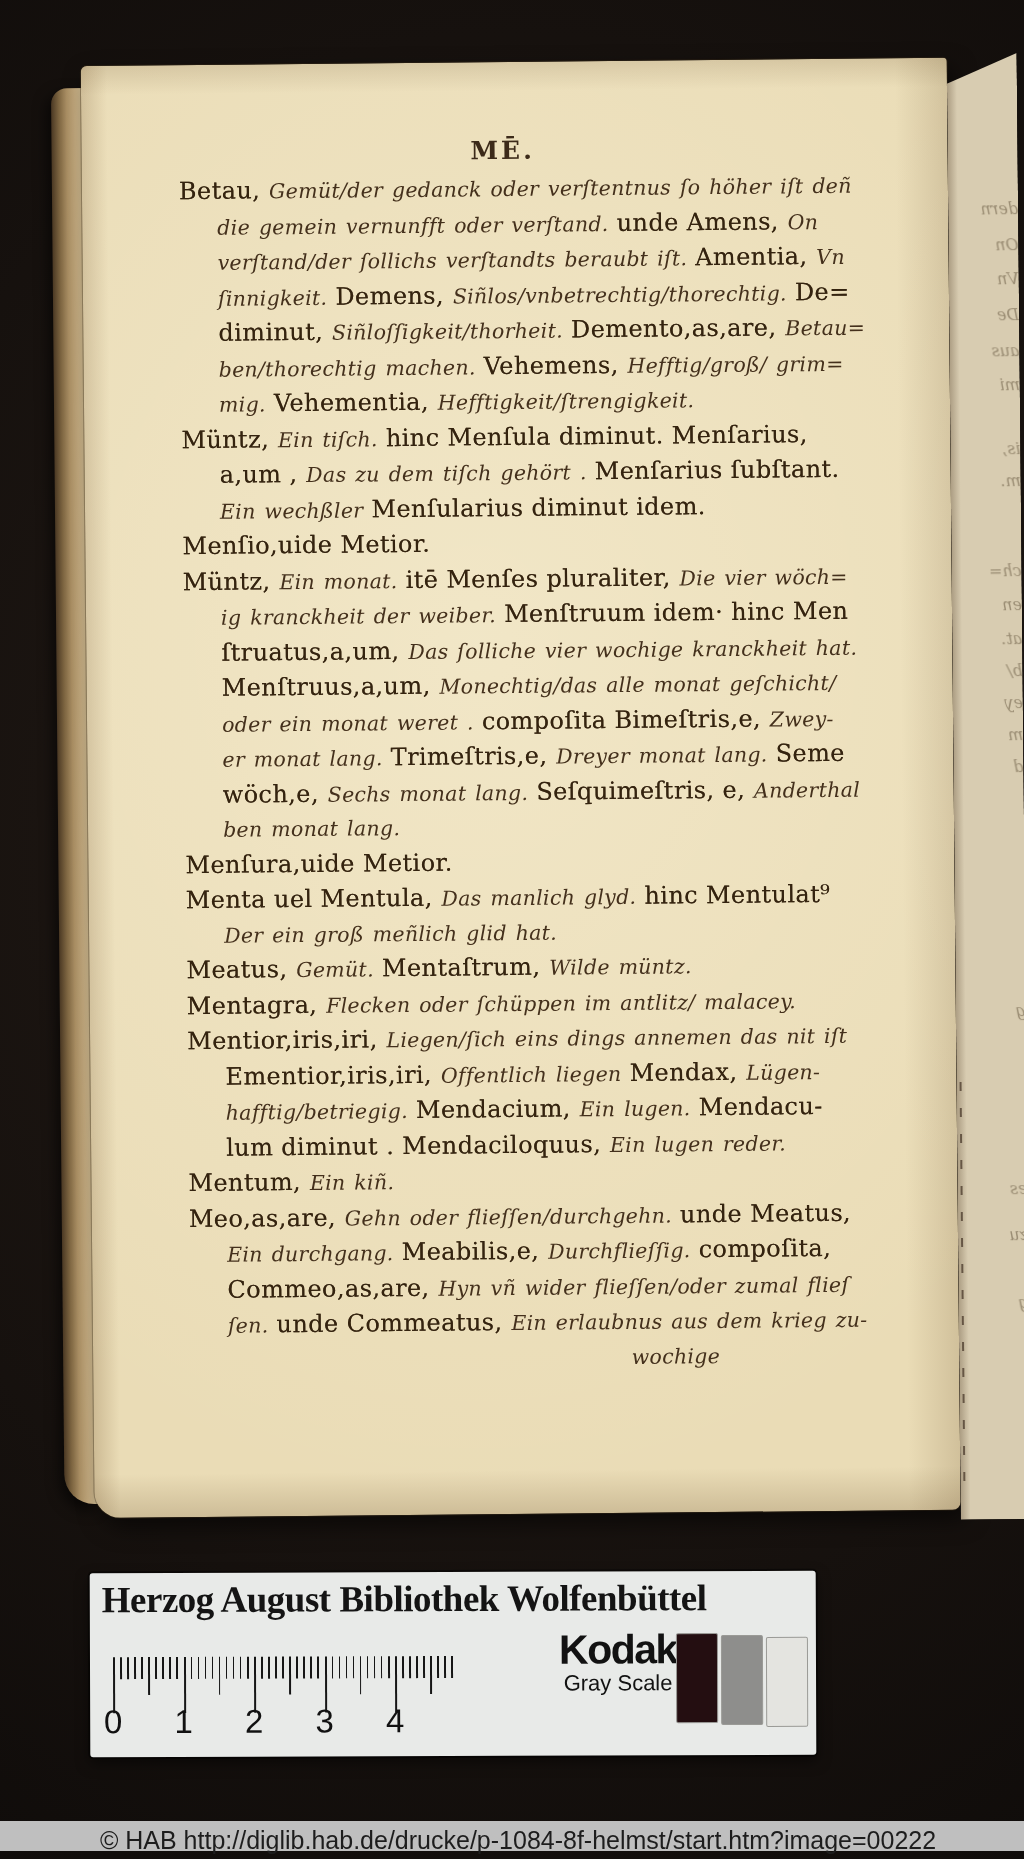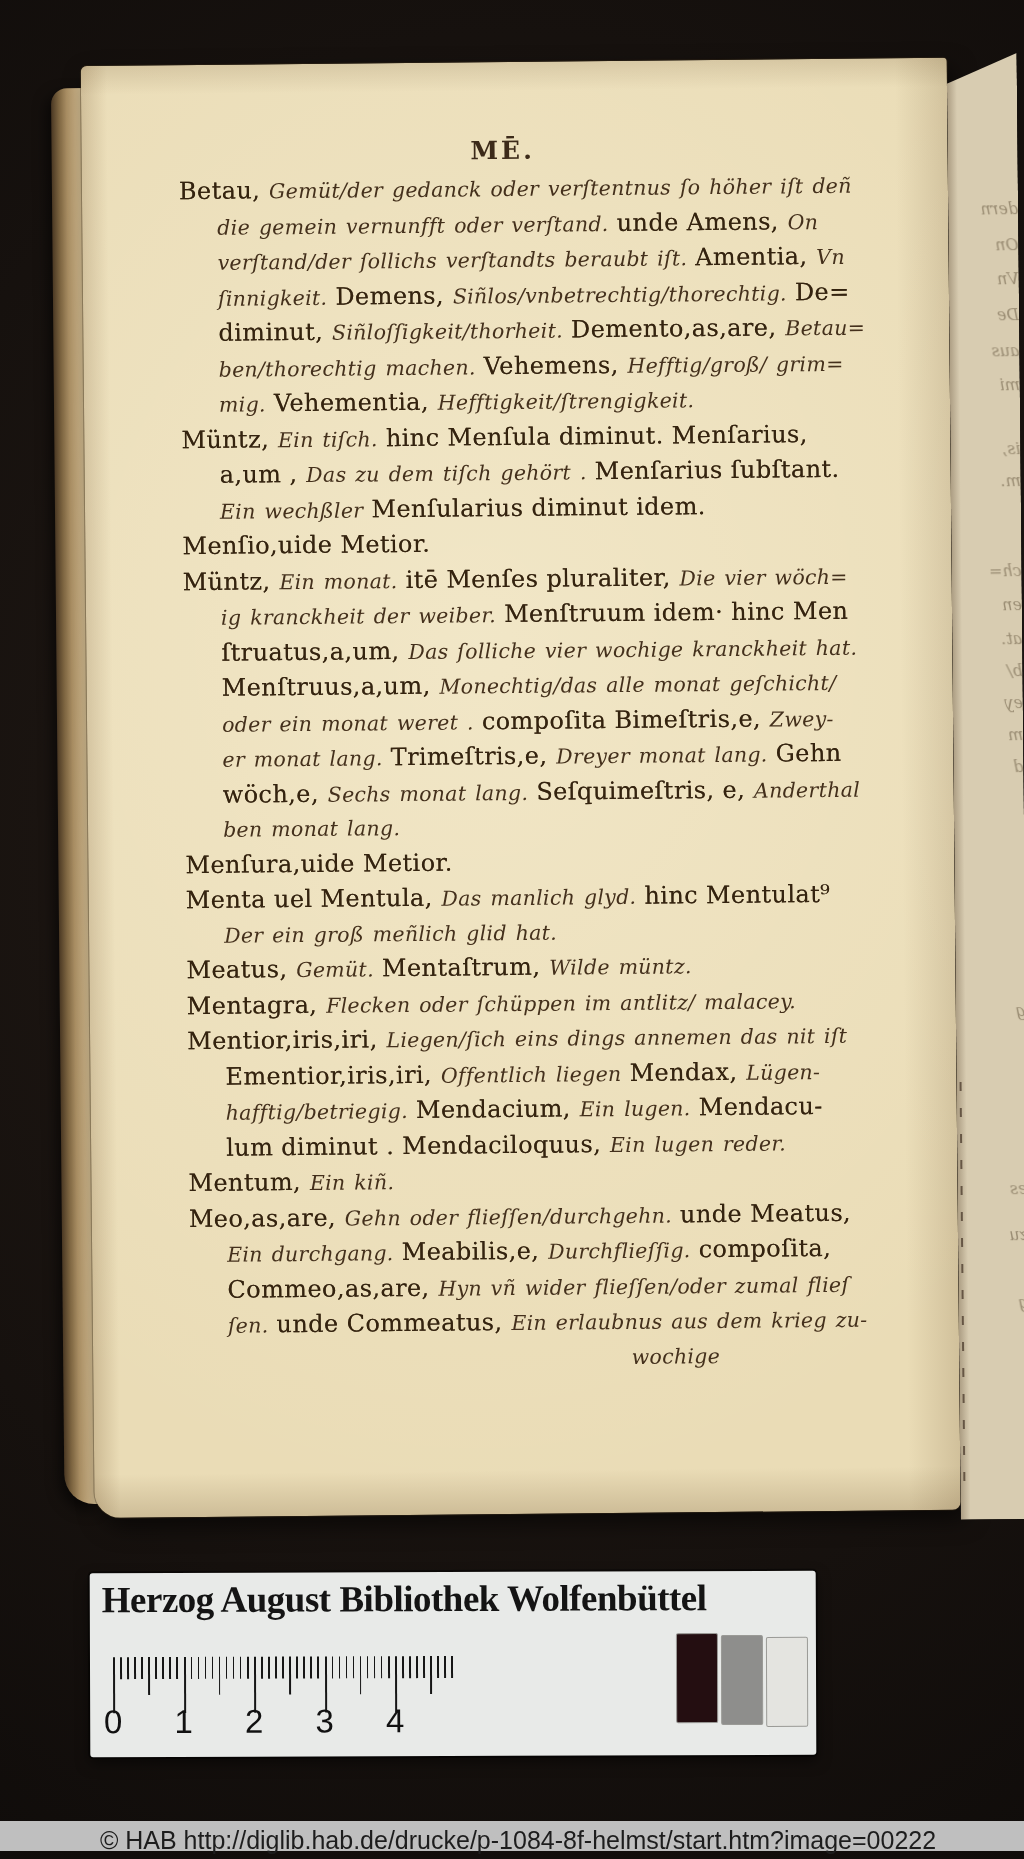--- a/index.html
+++ b/index.html
@@ -88,21 +88,21 @@
           <div class="line cont"><span class="seg-ger">mig.</span><span class="seg-lat"> Vehementia,</span><span class="seg-ger"> Hefftigkeit/ſtrengigkeit.</span></div>
           <div class="line"><span class="seg-lat">Müntz,</span><span class="seg-ger"> Ein tiſch.</span><span class="seg-lat"> hinc Menſula diminut. Menſarius,</span></div>
           <div class="line cont"><span class="seg-lat">a,um ,</span><span class="seg-ger"> Das zu dem tiſch gehört .</span><span class="seg-lat"> Menſarius ſubſtant.</span></div>
           <div class="line cont"><span class="seg-ger">Ein wechßler</span><span class="seg-lat"> Menſularius diminut idem.</span></div>
           <div class="line"><span class="seg-lat">Menſio,uide Metior.</span></div>
           <div class="line"><span class="seg-lat">Müntz,</span><span class="seg-ger"> Ein monat.</span><span class="seg-lat"> itē Menſes pluraliter,</span><span class="seg-ger"> Die vier wöch=</span></div>
           <div class="line cont"><span class="seg-ger">ig kranckheit der weiber.</span><span class="seg-lat"> Menſtruum idem· hinc Men</span></div>
           <div class="line cont"><span class="seg-lat">ſtruatus,a,um,</span><span class="seg-ger"> Das ſolliche vier wochige kranckheit hat.</span></div>
           <div class="line cont"><span class="seg-lat">Menſtruus,a,um,</span><span class="seg-ger"> Monechtig/das alle monat geſchicht/</span></div>
           <div class="line cont"><span class="seg-ger">oder ein monat weret .</span><span class="seg-lat"> compoſita Bimeſtris,e,</span><span class="seg-ger"> Zwey-</span></div>
-          <div class="line cont"><span class="seg-ger">er monat lang.</span><span class="seg-lat"> Trimeſtris,e,</span><span class="seg-ger"> Dreyer monat lang.</span><span class="seg-lat"> Gehn</span></div>
+          <div class="line cont"><span class="seg-ger">er monat lang.</span><span class="seg-lat"> Trimeſtris,e,</span><span class="seg-ger"> Dreyer monat lang.</span><span class="seg-lat"> Seme</span></div>
           <div class="line cont"><span class="seg-lat">wöch,e,</span><span class="seg-ger"> Sechs monat lang.</span><span class="seg-lat"> Seſquimeſtris, e,</span><span class="seg-ger"> Anderthal</span></div>
           <div class="line cont"><span class="seg-ger">ben monat lang.</span></div>
           <div class="line"><span class="seg-lat">Menſura,uide Metior.</span></div>
           <div class="line"><span class="seg-lat">Menta uel Mentula,</span><span class="seg-ger"> Das manlich glyd.</span><span class="seg-lat"> hinc Mentulat⁹</span></div>
           <div class="line cont"><span class="seg-ger">Der ein groß meñlich glid hat.</span></div>
           <div class="line"><span class="seg-lat">Meatus,</span><span class="seg-ger"> Gemüt.</span><span class="seg-lat"> Mentaſtrum,</span><span class="seg-ger"> Wilde müntz.</span></div>
           <div class="line"><span class="seg-lat">Mentagra,</span><span class="seg-ger"> Flecken oder ſchüppen im antlitz/ malacey.</span></div>
           <div class="line"><span class="seg-lat">Mentior,iris,iri,</span><span class="seg-ger"> Liegen/ſich eins dings annemen das nit iſt</span></div>
           <div class="line cont"><span class="seg-lat">Ementior,iris,iri,</span><span class="seg-ger"> Offentlich liegen</span><span class="seg-lat"> Mendax,</span><span class="seg-ger"> Lügen-</span></div>
           <div class="line cont"><span class="seg-ger">hafftig/betriegig.</span><span class="seg-lat"> Mendacium,</span><span class="seg-ger"> Ein lugen.</span><span class="seg-lat"> Mendacu-</span></div>
@@ -193,20 +193,24 @@
         <div class="tick half" style="left: 320.25px;"></div>
         <div class="tick mm" style="left: 327.3px;"></div>
         <div class="tick mm" style="left: 334.35px;"></div>
         <div class="tick mm" style="left: 341.4px;"></div>
         <span class="ruler-num" style="left: -11px;">0</span>
         <span class="ruler-num" style="left: 59.5px;">1</span>
         <span class="ruler-num" style="left: 130px;">2</span>
         <span class="ruler-num" style="left: 200.5px;">3</span>
         <span class="ruler-num" style="left: 271px;">4</span>
       </div>
+    <div class="kodak-block">
+      <div class="kodak-brand">Kodak</div>
+      <div class="kodak-sub">Gray Scale</div>
+    </div>
     <div class="patches">
 
     <div class="patch" style="left: 0px; top: 0px; background: rgb(36, 14, 17);"></div>
         <div class="patch" style="left: 45px; top: 2px; background: rgb(142, 142, 140);"></div>
         <div class="patch" style="left: 90px; top: 4px; background: rgb(228, 228, 224);"></div>
       </div>
   </div>
 
   <div class="caption-strip">
     <span class="caption-text">© HAB http://diglib.hab.de/drucke/p-1084-8f-helmst/start.htm?image=00222</span>

